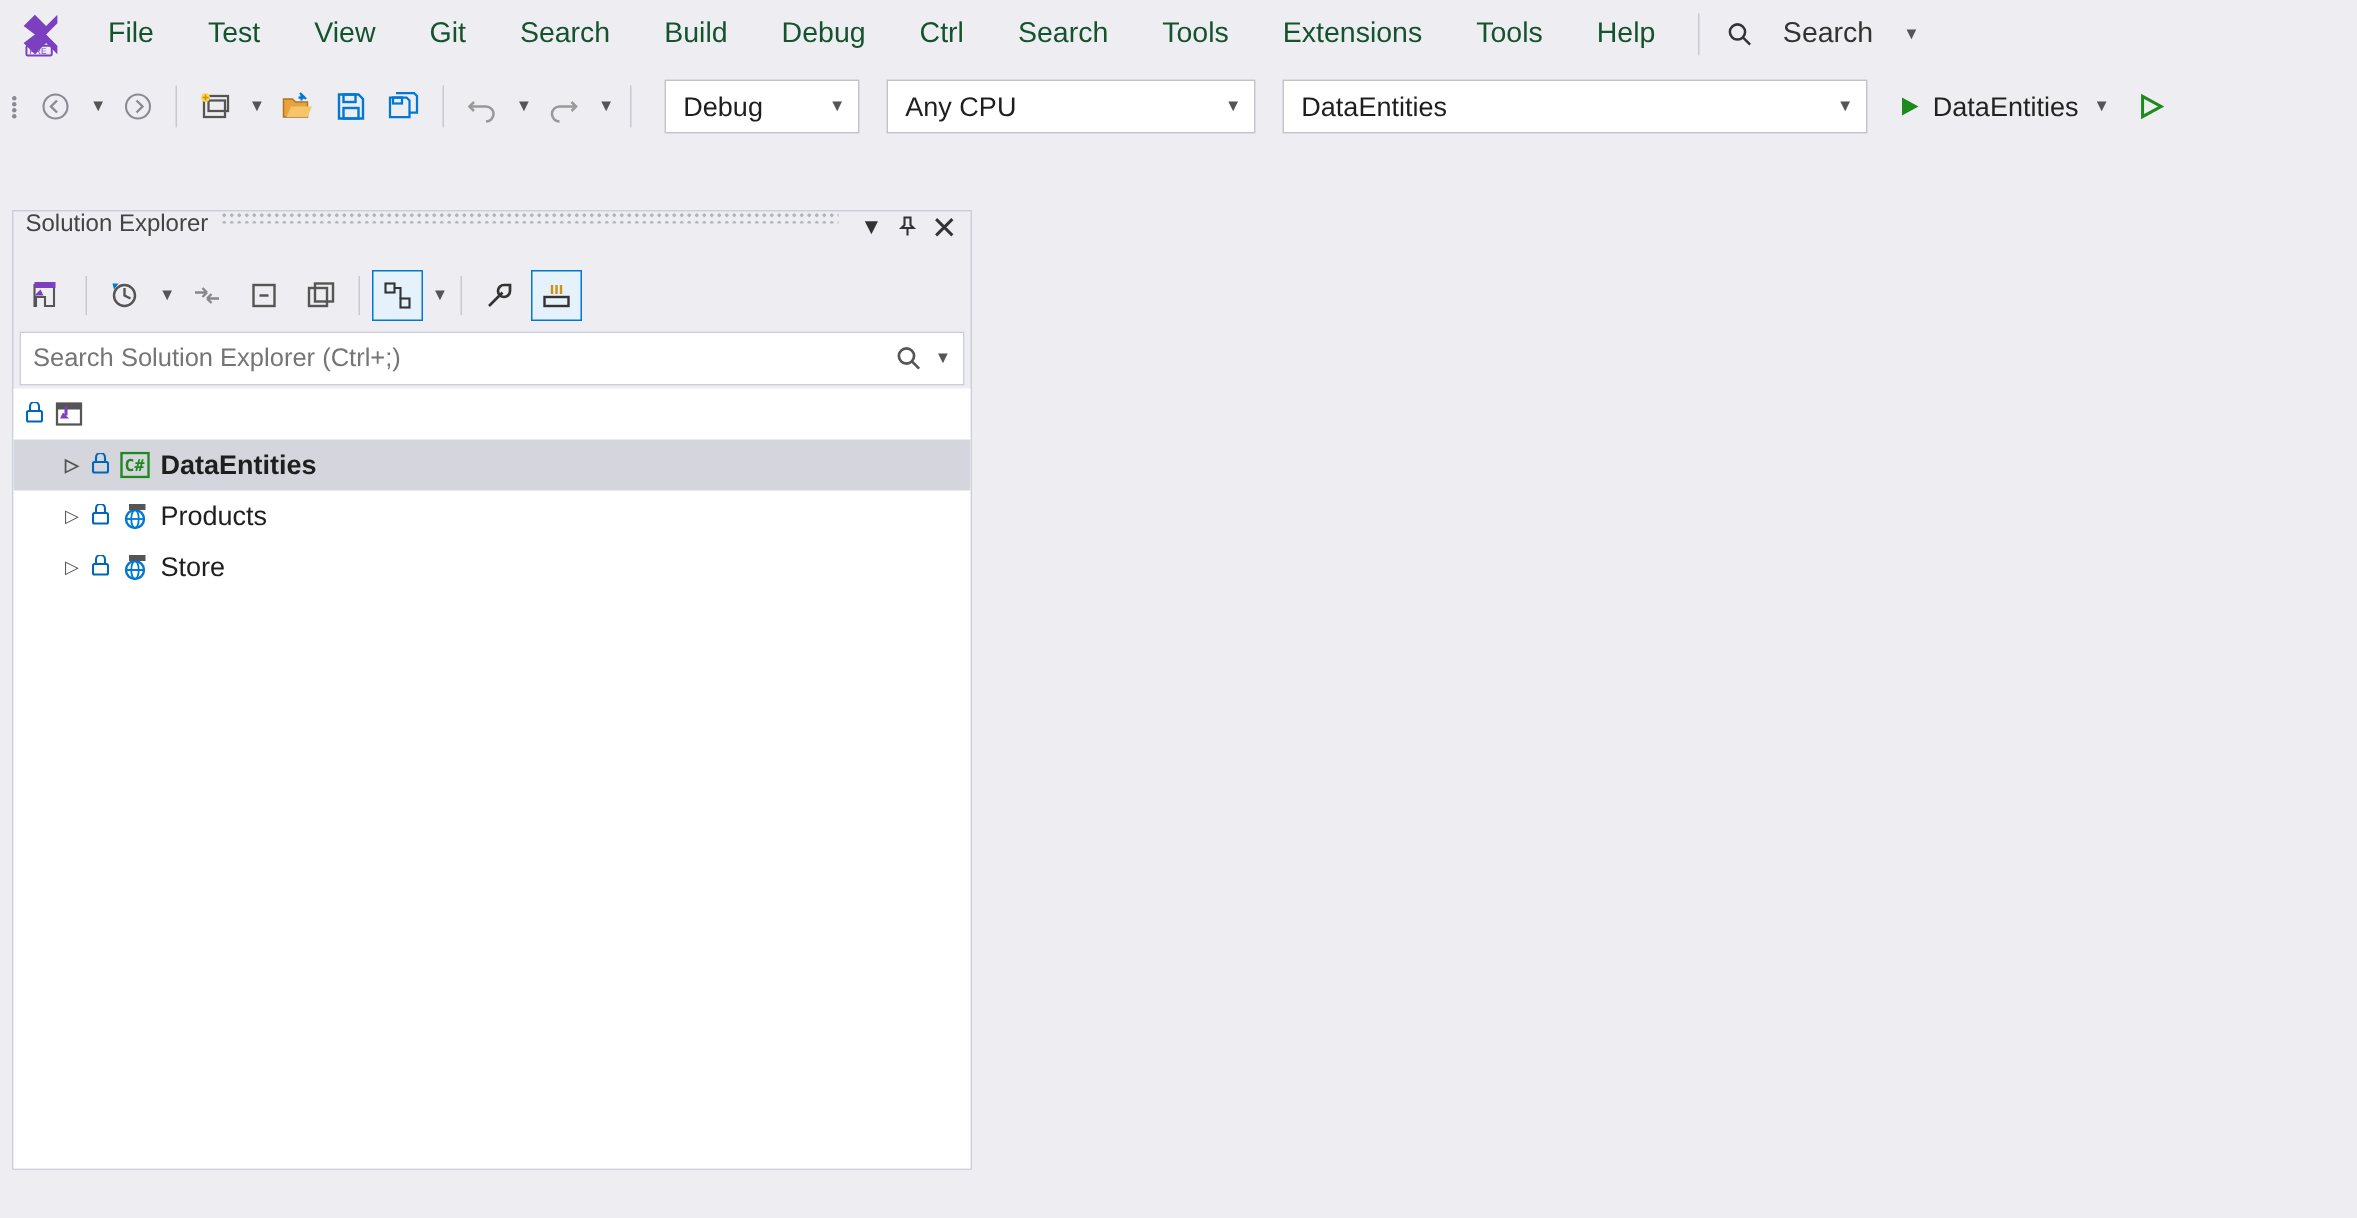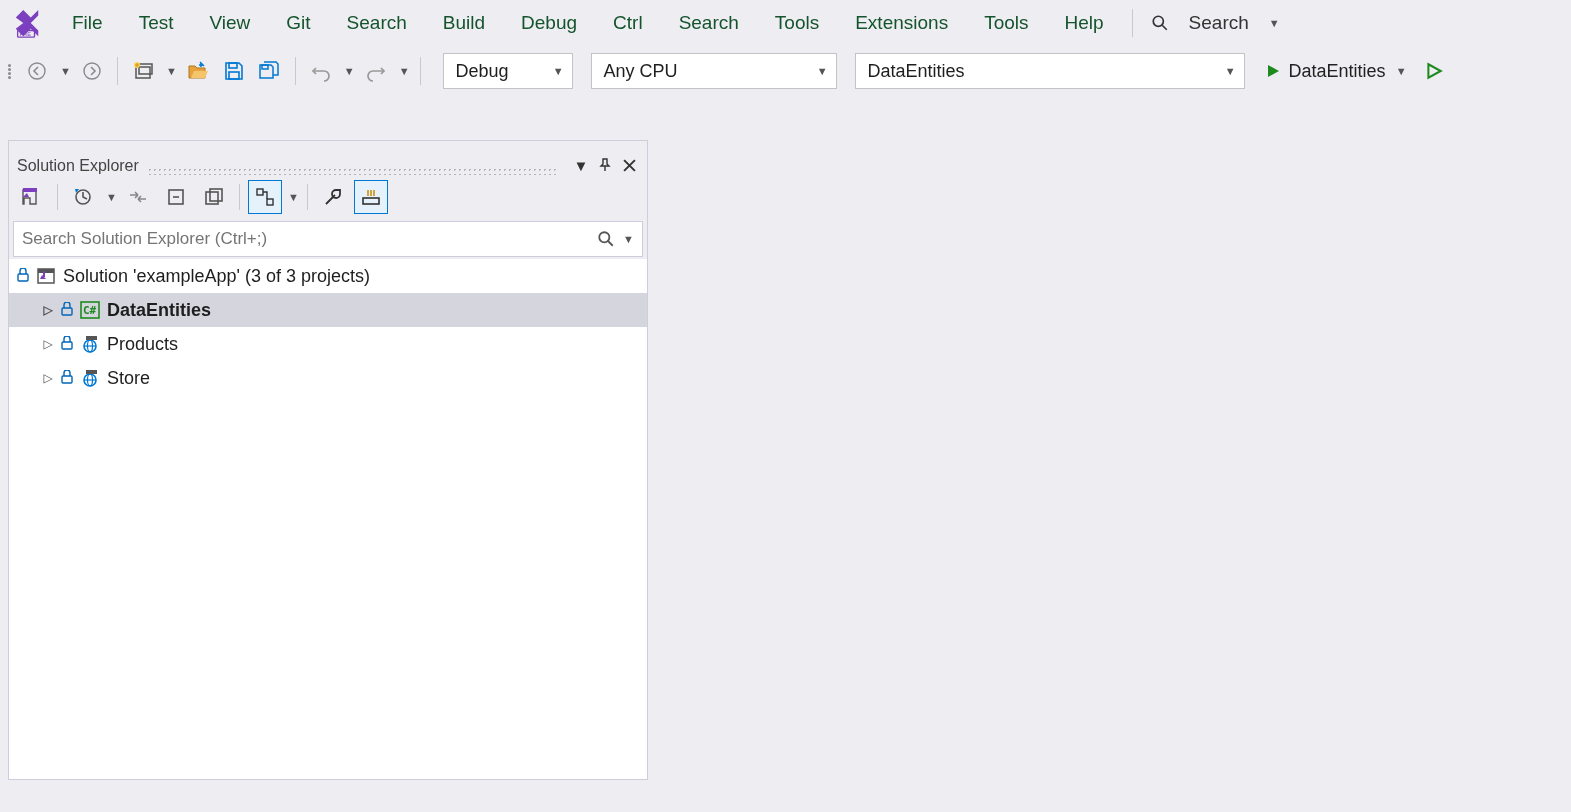--- a/index.html
+++ b/index.html
@@ -77,21 +77,21 @@
 
     
     .panel {
       position:absolute;
       left:8px; top:140px;
       width:640px; height:640px;
       background:#eeeef2;
       border:1px solid #cccedb;
     }
     .panel-title {
-      display:flex;align-items:flex-end;
+      display:flex;align-items:flex-start;
       height:34px;
       padding: 0 8px;
       font-size:16px;
       color:#444;
     }
     .panel-title .dots {
       flex:1;
       height:8px;
       margin: 0 8px;
       background-image: radial-gradient(circle, #b3b3c0 1px, transparent 1px);
@@ -368,21 +368,20 @@
           </svg>
       </span>
       <span class="pico">
         <svg width="20" height="20" viewBox="0 0 20 20">
             <rect x="2" y="3" width="16" height="14" fill="none" stroke="#555" stroke-width="1.5"></rect>
             <rect x="2" y="3" width="16" height="4" fill="#555"></rect>
             <rect x="7" y="5" width="2" height="6" fill="#7b3fbf"></rect>
             <path d="M6 9 L4 13 L10 13 Z" fill="#7b3fbf"></path>
           </svg>
       </span>
-      <span>Solution 'exampleApp' (3 of 3 projects)</span>
     </div>
 
     <div class="tree-row selected">
       <span class="indent1"></span>
       <span class="exp">▷</span>
       <span class="lock">
         <svg width="12" height="14" viewBox="0 0 12 14">
             <rect x="1" y="6" width="10" height="7" rx="1" fill="none" stroke="#0066b8" stroke-width="1.4"></rect>
             <path d="M3 6 L3 3 A3 3 0 0 1 9 3 L9 6" fill="none" stroke="#0066b8" stroke-width="1.4"></path>
           </svg>

